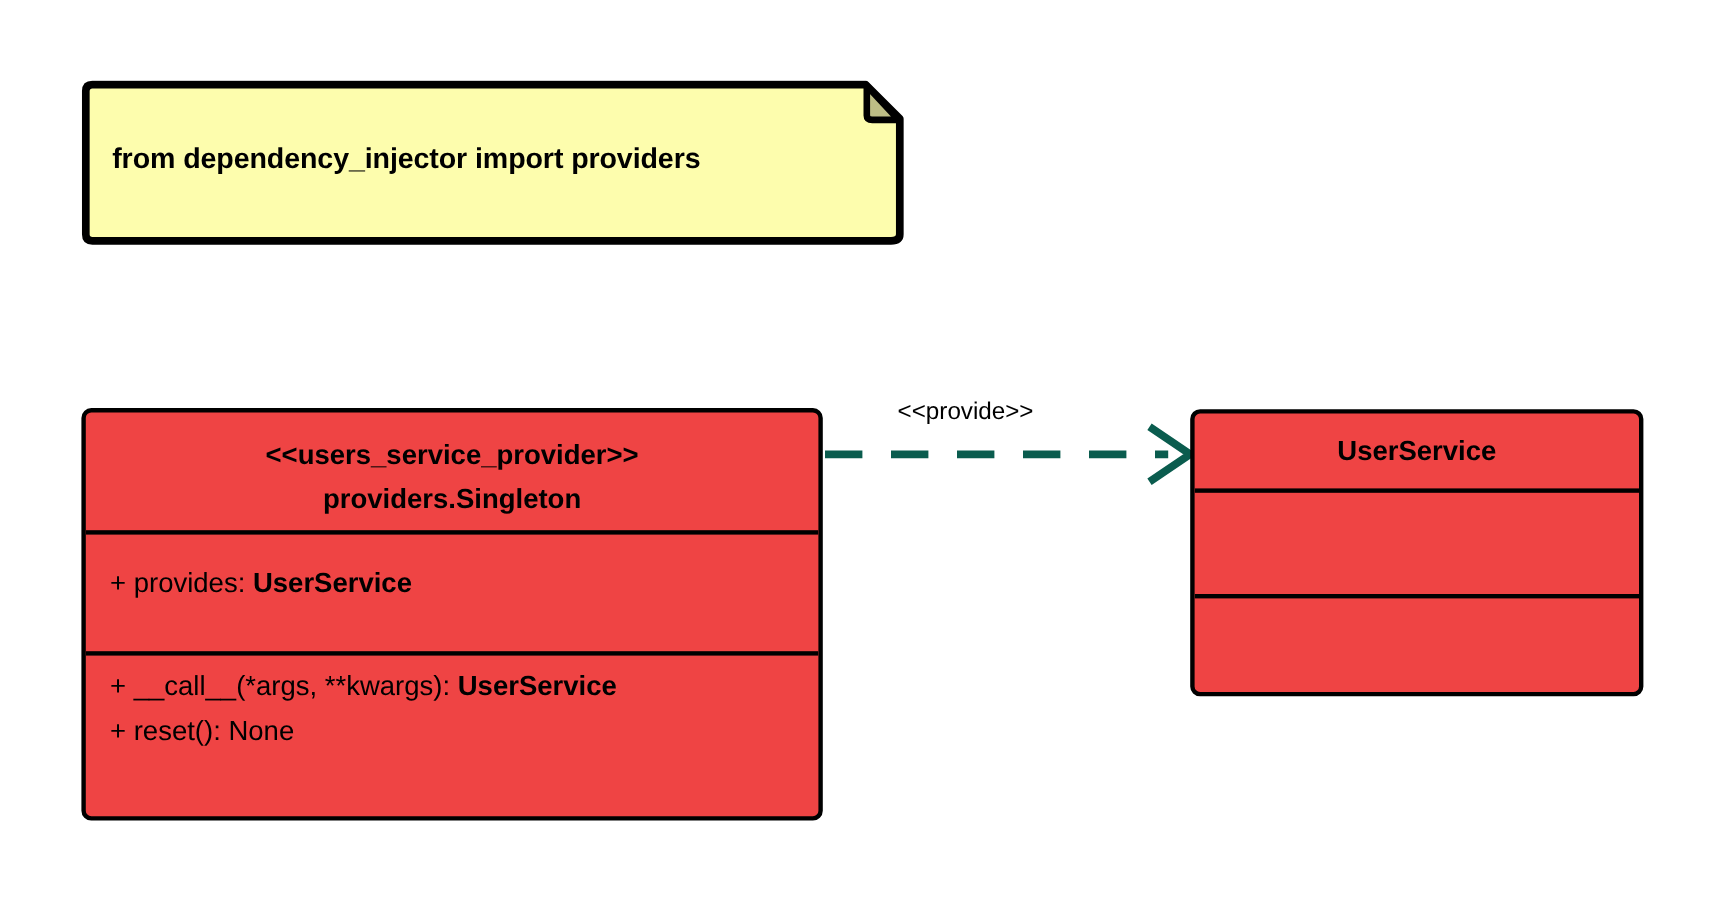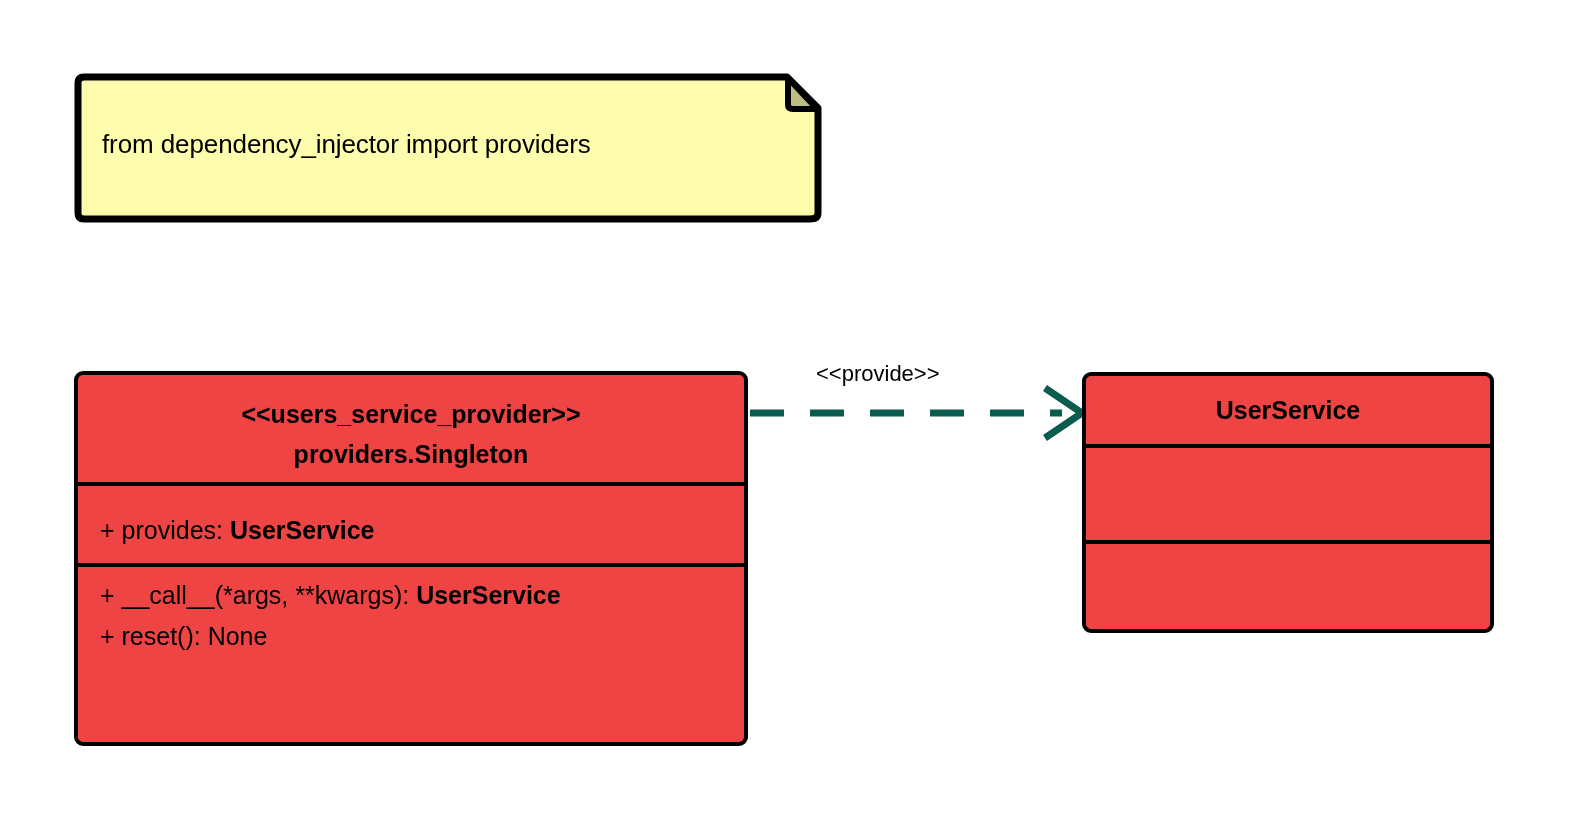--- a/index.html
+++ b/index.html
@@ -34,21 +34,21 @@
   .note-shape {
     position: absolute;
     inset: 0;
   }
   .note-text {
     position: absolute;
     left: 28px;
     top: 56px;
     right: 30px;
     font-size: 26px;
-    font-weight: normal;
+    font-weight: bold;
     color: #000000;
     line-height: 30px;
     letter-spacing: -0.1px;
     white-space: nowrap;
   }
 
   
   .uml-class {
     position: absolute;
     box-sizing: border-box;
@@ -82,21 +82,21 @@
   .cls-row b { font-weight: bold; }
 
   
   #provider-class {
     left: 74px;
     top: 371px;
     width: 674px;
     height: 375px;
   }
   #provider-class .c-head   { height: 107px; padding-top: 19px; }
-  #provider-class .c-attrs  { height: 81px; padding: 24px 0 0 22px; }
+  #provider-class .c-attrs  { height: 110px; padding: 24px 0 0 22px; }
   #provider-class .c-ops    { height: 150px; padding: 8px 0 0 22px; }
 
   
   #userservice-class {
     left: 1082px;
     top: 372px;
     width: 412px;
     height: 261px;
   }
   #userservice-class .c-head  { height: 68px; padding-top: 14px; }

